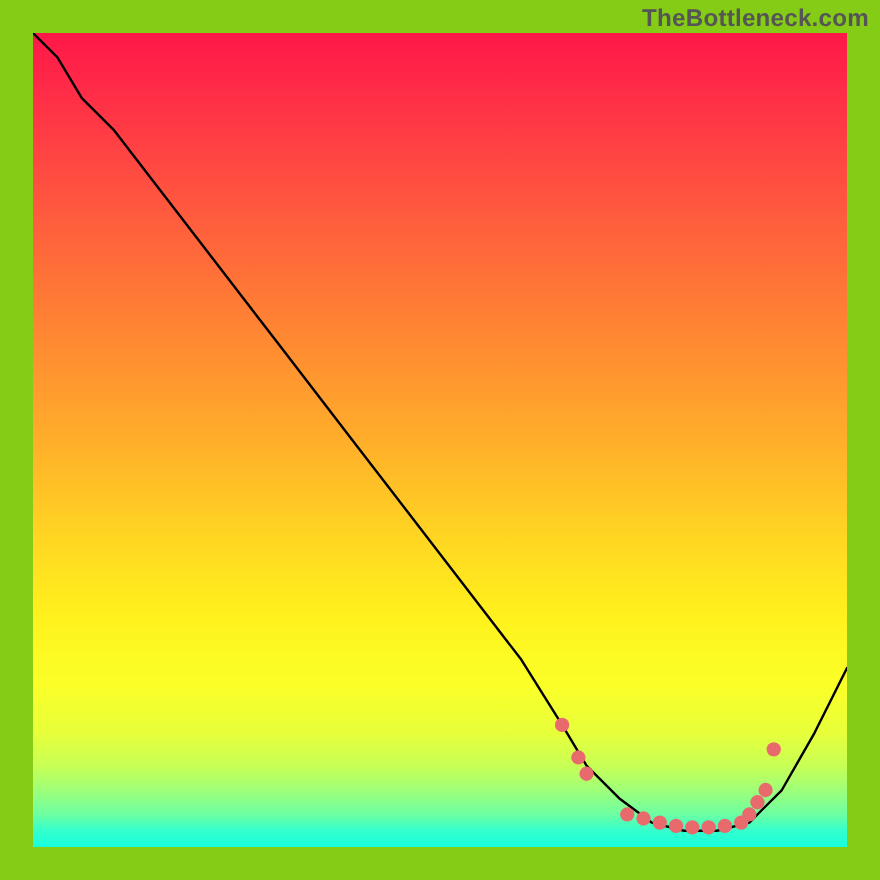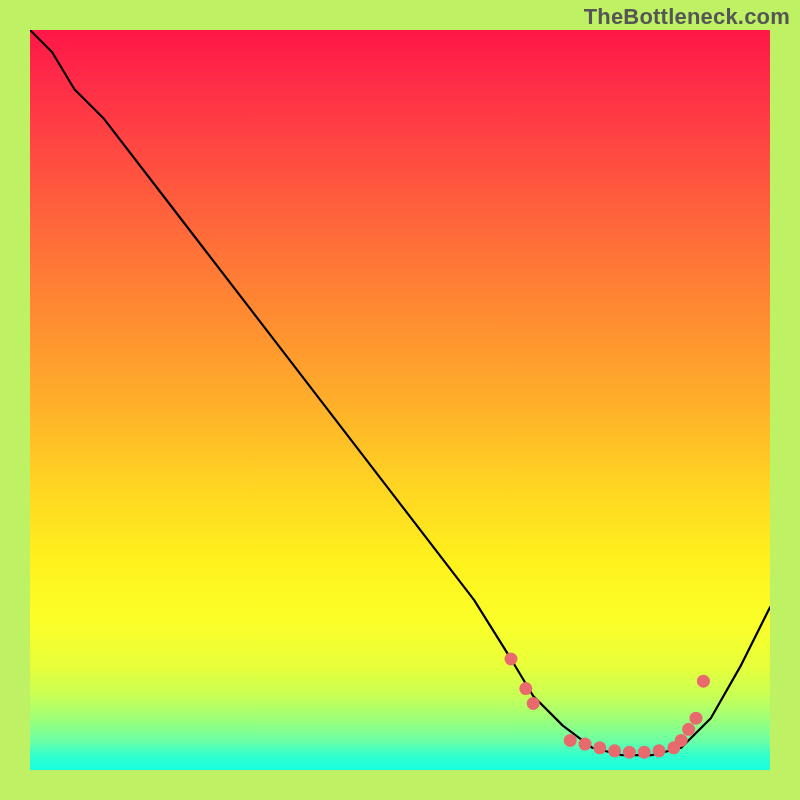--- a/index.html
+++ b/index.html
@@ -8,21 +8,21 @@
     width: 800px;
     height: 800px;
     background: #000;
     font-family: Arial, Helvetica, sans-serif;
     overflow: hidden;
   }
   .frame {
     position: relative;
     width: 800px;
     height: 800px;
-    background: #bef264;
+    background: #84cc16;
   }
   .watermark {
     position: absolute;
     top: 4px;
     right: 10px;
     color: #555;
     font-size: 22px;
     font-weight: 600;
     letter-spacing: 0.2px;
     user-select: none;

